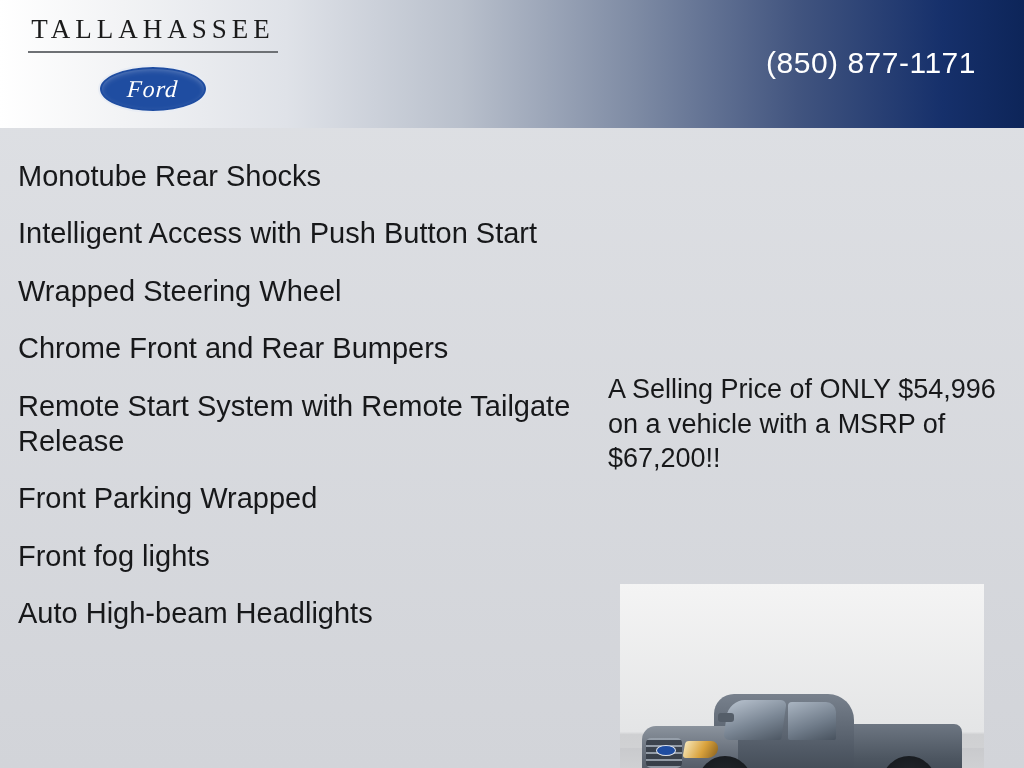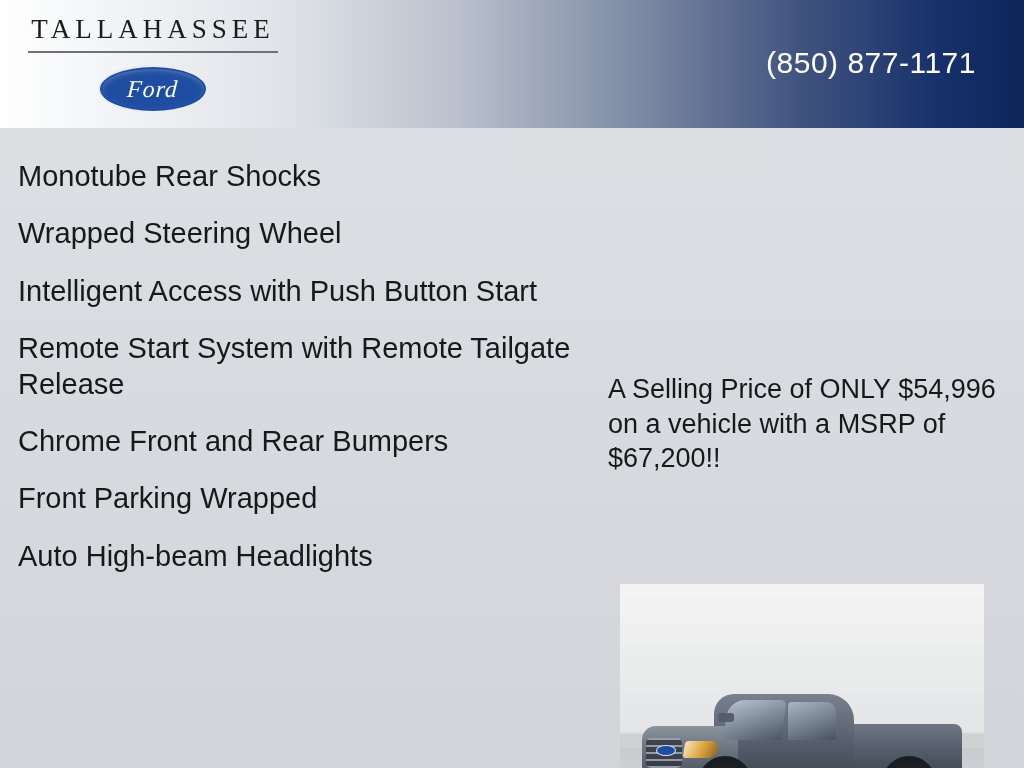--- a/index.html
+++ b/index.html
@@ -236,25 +236,26 @@
         <span>Ford</span>
       </div>
     </div>
     <div class="phone">(850) 877-1171</div>
   </div>
 
   <div class="content">
 
     <div class="features">
       <p class="feature">Monotube Rear Shocks</p>
+      <p class="feature">Intelligent Access with Push Button Start</p>
       <p class="feature">Wrapped Steering Wheel</p>
-      <p class="feature">Intelligent Access with Push Button Start</p>
+      <p class="feature">Chrome Front and Rear Bumpers</p>
       <p class="feature">Remote Start System with Remote Tailgate Release</p>
-      <p class="feature">Chrome Front and Rear Bumpers</p>
       <p class="feature">Front Parking Wrapped</p>
+      <p class="feature">Front fog lights</p>
       <p class="feature">Auto High-beam Headlights</p>
     </div>
 
     <div class="price-note">A Selling Price of ONLY $54,996 on a vehicle with a MSRP of $67,200!!</div>
 
     <div class="vehicle-photo">
       <div class="photo-floor"></div>
 
       <div class="truck">
         <div class="t-bed"></div>

